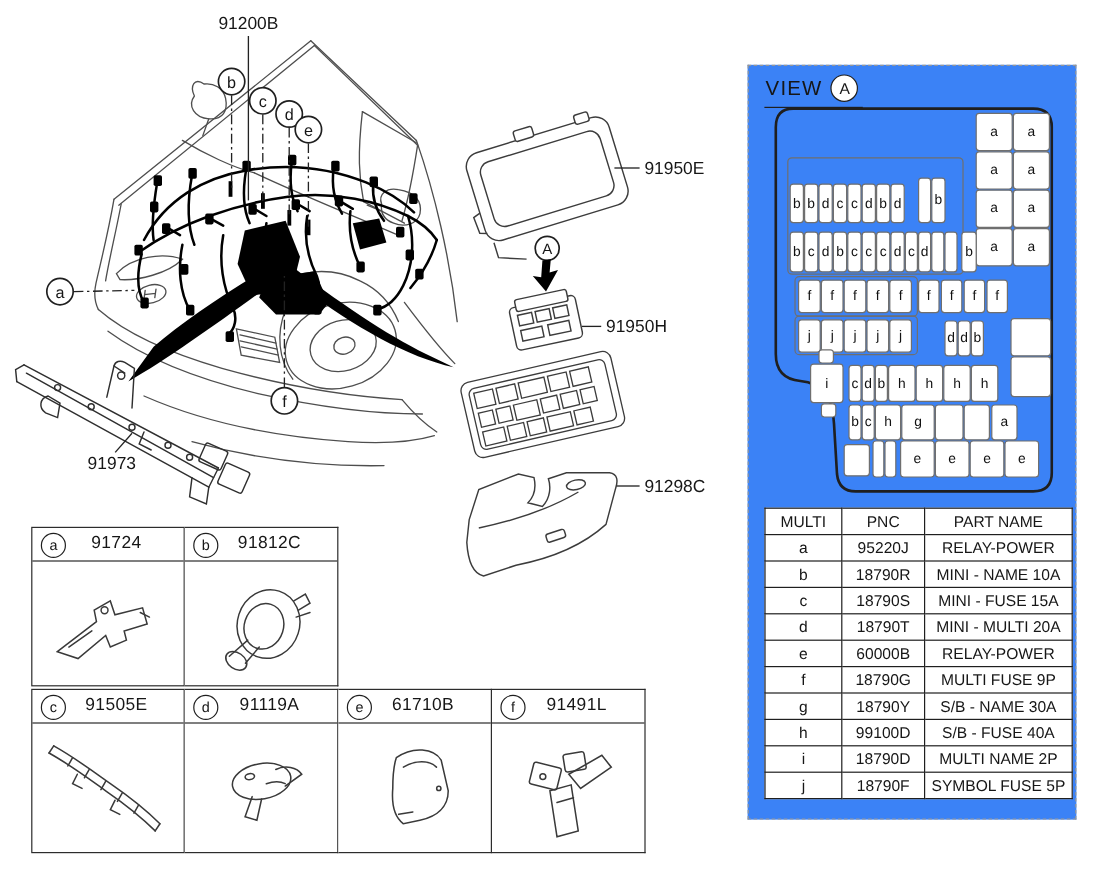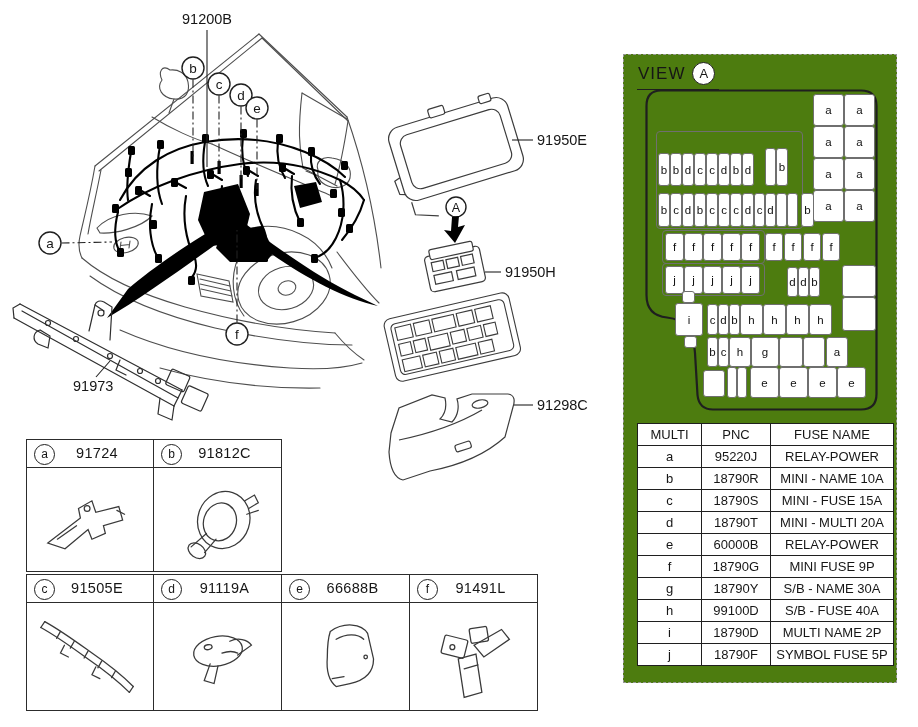--- a/index.html
+++ b/index.html
@@ -14,21 +14,21 @@
   .pg-head{position:relative;height:27px;border-bottom:1px solid #2c2c2c;}
   .callout-badge{position:absolute;left:7px;top:3.5px;width:19px;height:19px;border:1.2px solid #1f1f1f;
     border-radius:50%;display:flex;align-items:center;justify-content:center;font-size:12px;background:#fff;}
   .pg-num{display:block;text-align:center;line-height:26px;font-size:14.5px;letter-spacing:.3px;padding-left:14px;}
   .pg-body{display:flex;align-items:center;justify-content:center;}
   .row-a .pg-body{height:103px;}
   .row-b .pg-body{height:107px;}
 
   
   .view-panel{position:absolute;left:623px;top:54px;width:274px;height:629px;
-    border:1.5px dashed #979797;box-sizing:border-box;background:#4d7c0f;}
+    border:1.5px dashed #979797;box-sizing:border-box;background:#3b82f6;}
   .view-title{position:absolute;left:13px;top:7px;display:flex;align-items:center;gap:7px;
     border-bottom:1.6px solid #1f1f1f;padding:0 4px 4px 1px;}
   .view-title .vt-text{font-size:17px;letter-spacing:1px;}
   .marker-circle{width:21px;height:21px;border:1.4px solid #1f1f1f;border-radius:50%;
     display:flex;align-items:center;justify-content:center;font-size:13px;background:#fff;}
 
   .fusebox{position:absolute;left:21px;top:34px;width:233px;height:322px;}
   .fusebox svg{position:absolute;left:0;top:0;}
   .fuse-cell{position:absolute;border:1px solid #6f6f6f;border-radius:3px;background:#fff;
     box-sizing:border-box;display:flex;align-items:center;justify-content:center;font-size:11.5px;color:#111;}
@@ -319,21 +319,21 @@
           <path d="M72,34 C80,30 90,32 94,38 L80,48"></path>
           <path d="M52,57 L46,74 L56,77 L60,59"></path>
           <ellipse cx="50" cy="40" rx="4" ry="2.5" transform="rotate(-10 50 40)"></ellipse>
           <path d="M64,46 C70,44 76,44 80,46"></path>
         </svg>
       </div>
     </div>
     <div class="pg-cell">
       <div class="pg-head">
         <span class="callout-badge">e</span>
-        <span class="pg-num">66688B</span>
+        <span class="pg-num">61710B</span>
       </div>
       <div class="pg-body">
         <svg width="118" height="100" viewBox="0 0 120 100" stroke="#3a3a3a" stroke-width="1.3" fill="none" stroke-linecap="round">
           <path d="M44,24 C58,14 76,16 82,26 L88,52 C88,66 78,74 64,77 L50,80 C42,74 40,62 41,50 C41,38 42,30 44,24 Z"></path>
           <path d="M50,32 C60,26 72,26 78,32"></path>
             <path d="M46,72 L58,70"></path>
             <circle cx="80" cy="50" r="1.8"></circle>
         </svg>
       </div>
     </div>
@@ -449,21 +449,21 @@
     <table class="sym-table">
       <colgroup>
           <col style="width:64px">
           <col style="width:69px">
           <col style="width:123px">
         </colgroup>
       <thead>
           <tr id="sym-thead-row">
             <th>MULTI</th>
             <th>PNC</th>
-            <th>FUSE NAME</th>
+            <th>PART NAME</th>
           </tr>
         </thead>
       <tbody id="sym-tbody">
           <tr>
             <td>a</td>
             <td>95220J</td>
             <td>RELAY-POWER</td>
           </tr>
           <tr>
             <td>b</td>
@@ -481,21 +481,21 @@
             <td>MINI - MULTI 20A</td>
           </tr>
           <tr>
             <td>e</td>
             <td>60000B</td>
             <td>RELAY-POWER</td>
           </tr>
           <tr>
             <td>f</td>
             <td>18790G</td>
-            <td>MINI FUSE 9P</td>
+            <td>MULTI FUSE 9P</td>
           </tr>
           <tr>
             <td>g</td>
             <td>18790Y</td>
             <td>S/B - NAME 30A</td>
           </tr>
           <tr>
             <td>h</td>
             <td>99100D</td>
             <td>S/B - FUSE 40A</td>

